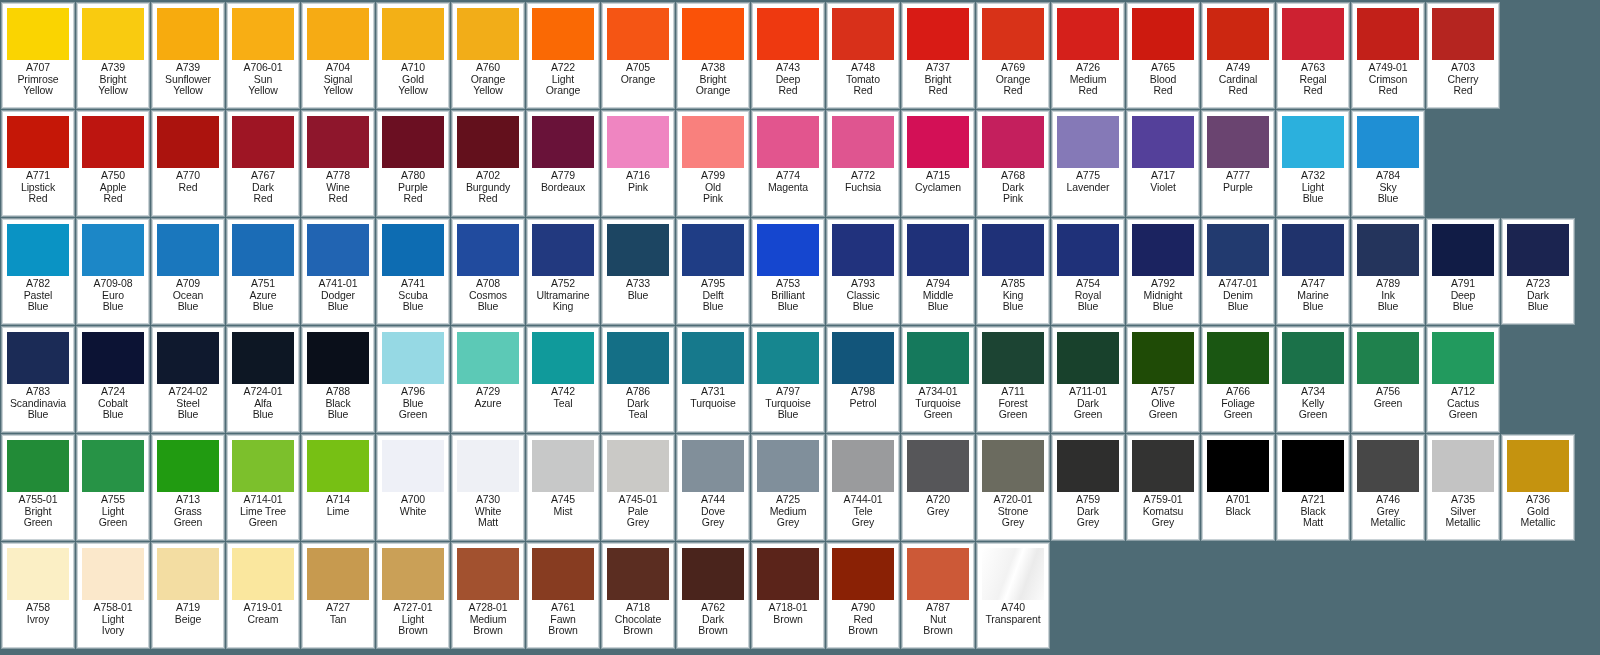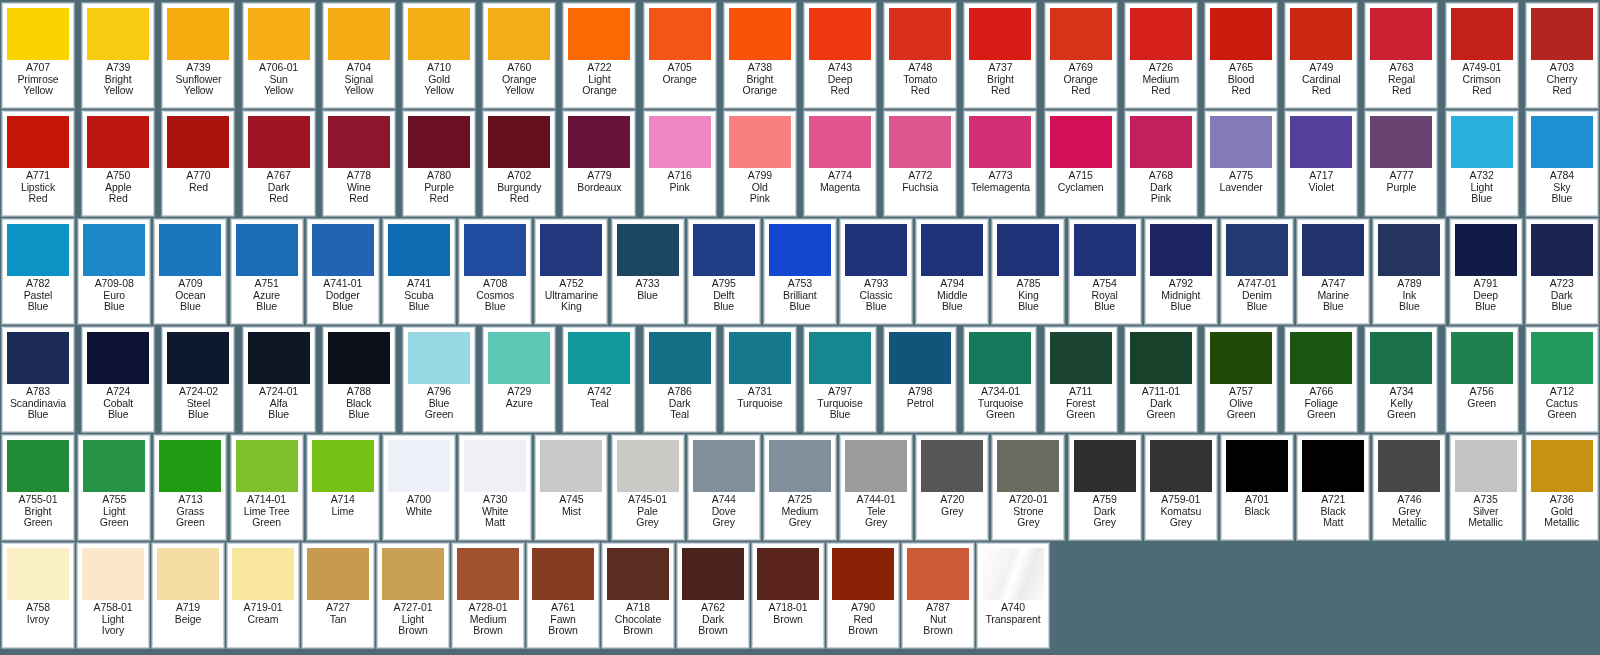--- a/index.html
+++ b/index.html
@@ -18,21 +18,20 @@
     display: flex;
     flex-direction: column;
     gap: 3px;
     overflow: hidden;
   }
   .swatch-row {
     display: flex;
     gap: 3px;
     height: 105px;
     flex: 0 0 105px;
-    justify-content: space-between;
   }
   .swatch {
     position: relative;
     width: 72px;
     flex: 0 0 72px;
     background: #ffffff;
     box-sizing: border-box;
     border: 1px solid #c9d2d6;
     box-shadow: 0 0 0 1px rgba(255,255,255,0.35);
     display: flex;
@@ -310,27 +309,20 @@
         </div>
       </div>
       <div class="swatch">
         <div class="swatch-color" style="background: rgb(223, 85, 144);"></div>
         <div class="swatch-text">
           <span class="swatch-code">A772</span>
           <span class="swatch-name">Fuchsia</span>
         </div>
       </div>
       <div class="swatch">
-        <div class="swatch-color" style="background: rgb(211, 45, 116);"></div>
-        <div class="swatch-text">
-          <span class="swatch-code">A773</span>
-          <span class="swatch-name">Telemagenta</span>
-        </div>
-      </div>
-      <div class="swatch">
         <div class="swatch-color" style="background: rgb(211, 16, 86);"></div>
         <div class="swatch-text">
           <span class="swatch-code">A715</span>
           <span class="swatch-name">Cyclamen</span>
         </div>
       </div>
       <div class="swatch">
         <div class="swatch-color" style="background: rgb(196, 31, 93);"></div>
         <div class="swatch-text">
           <span class="swatch-code">A768</span>

